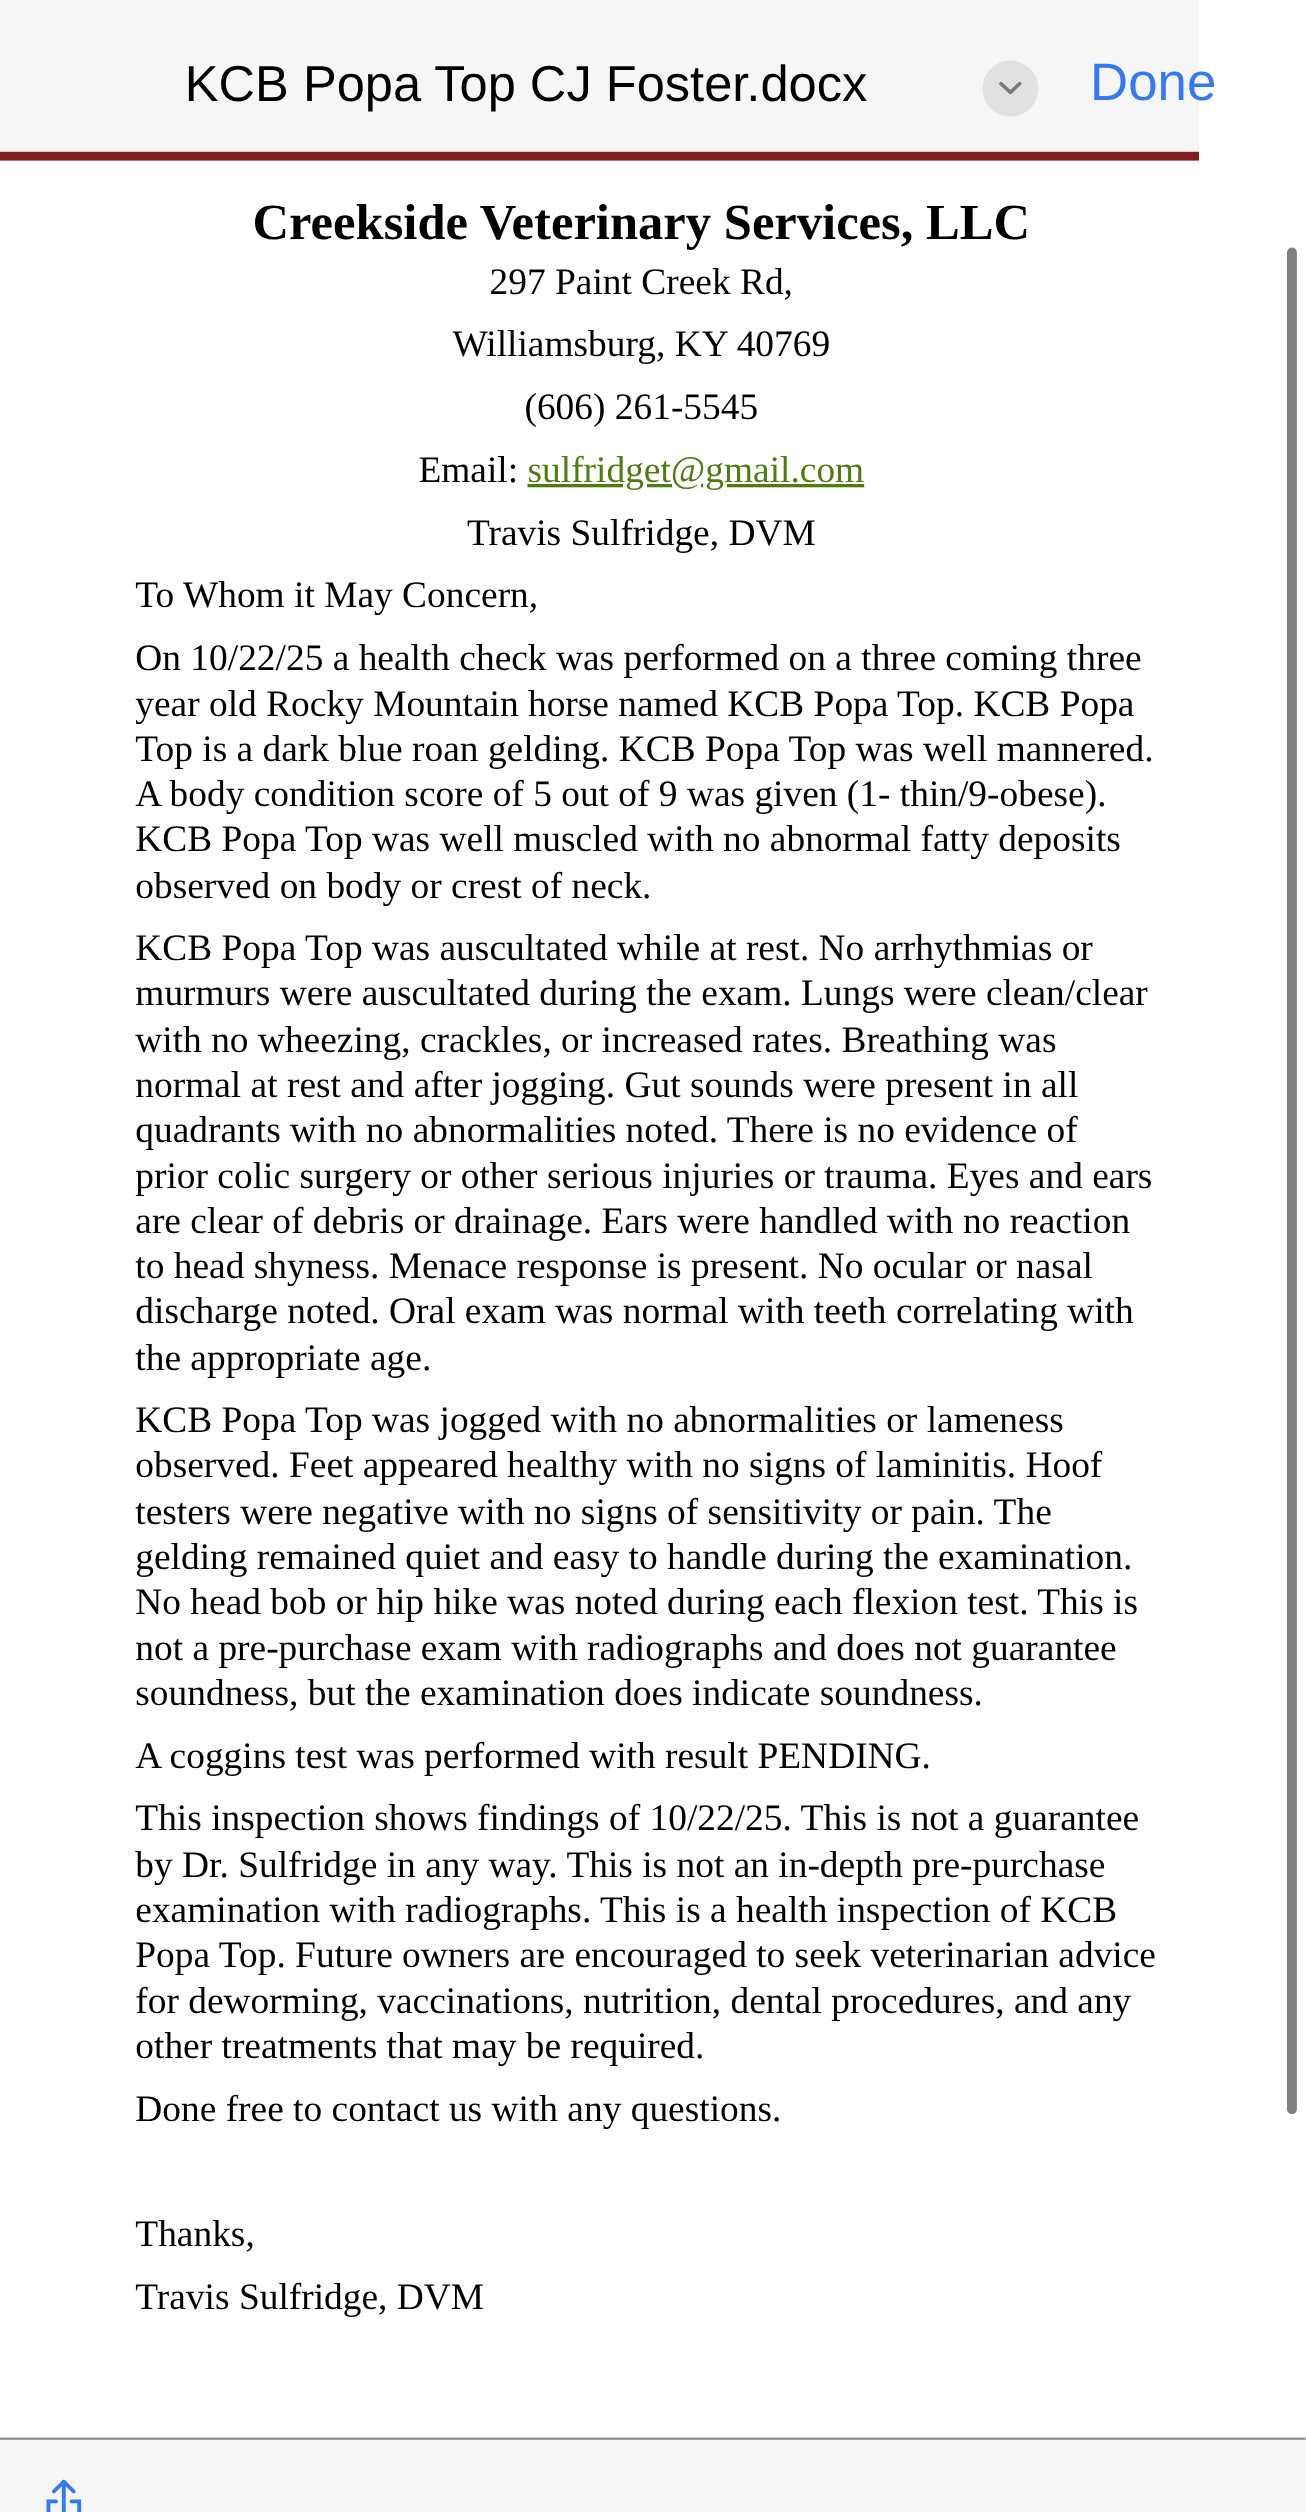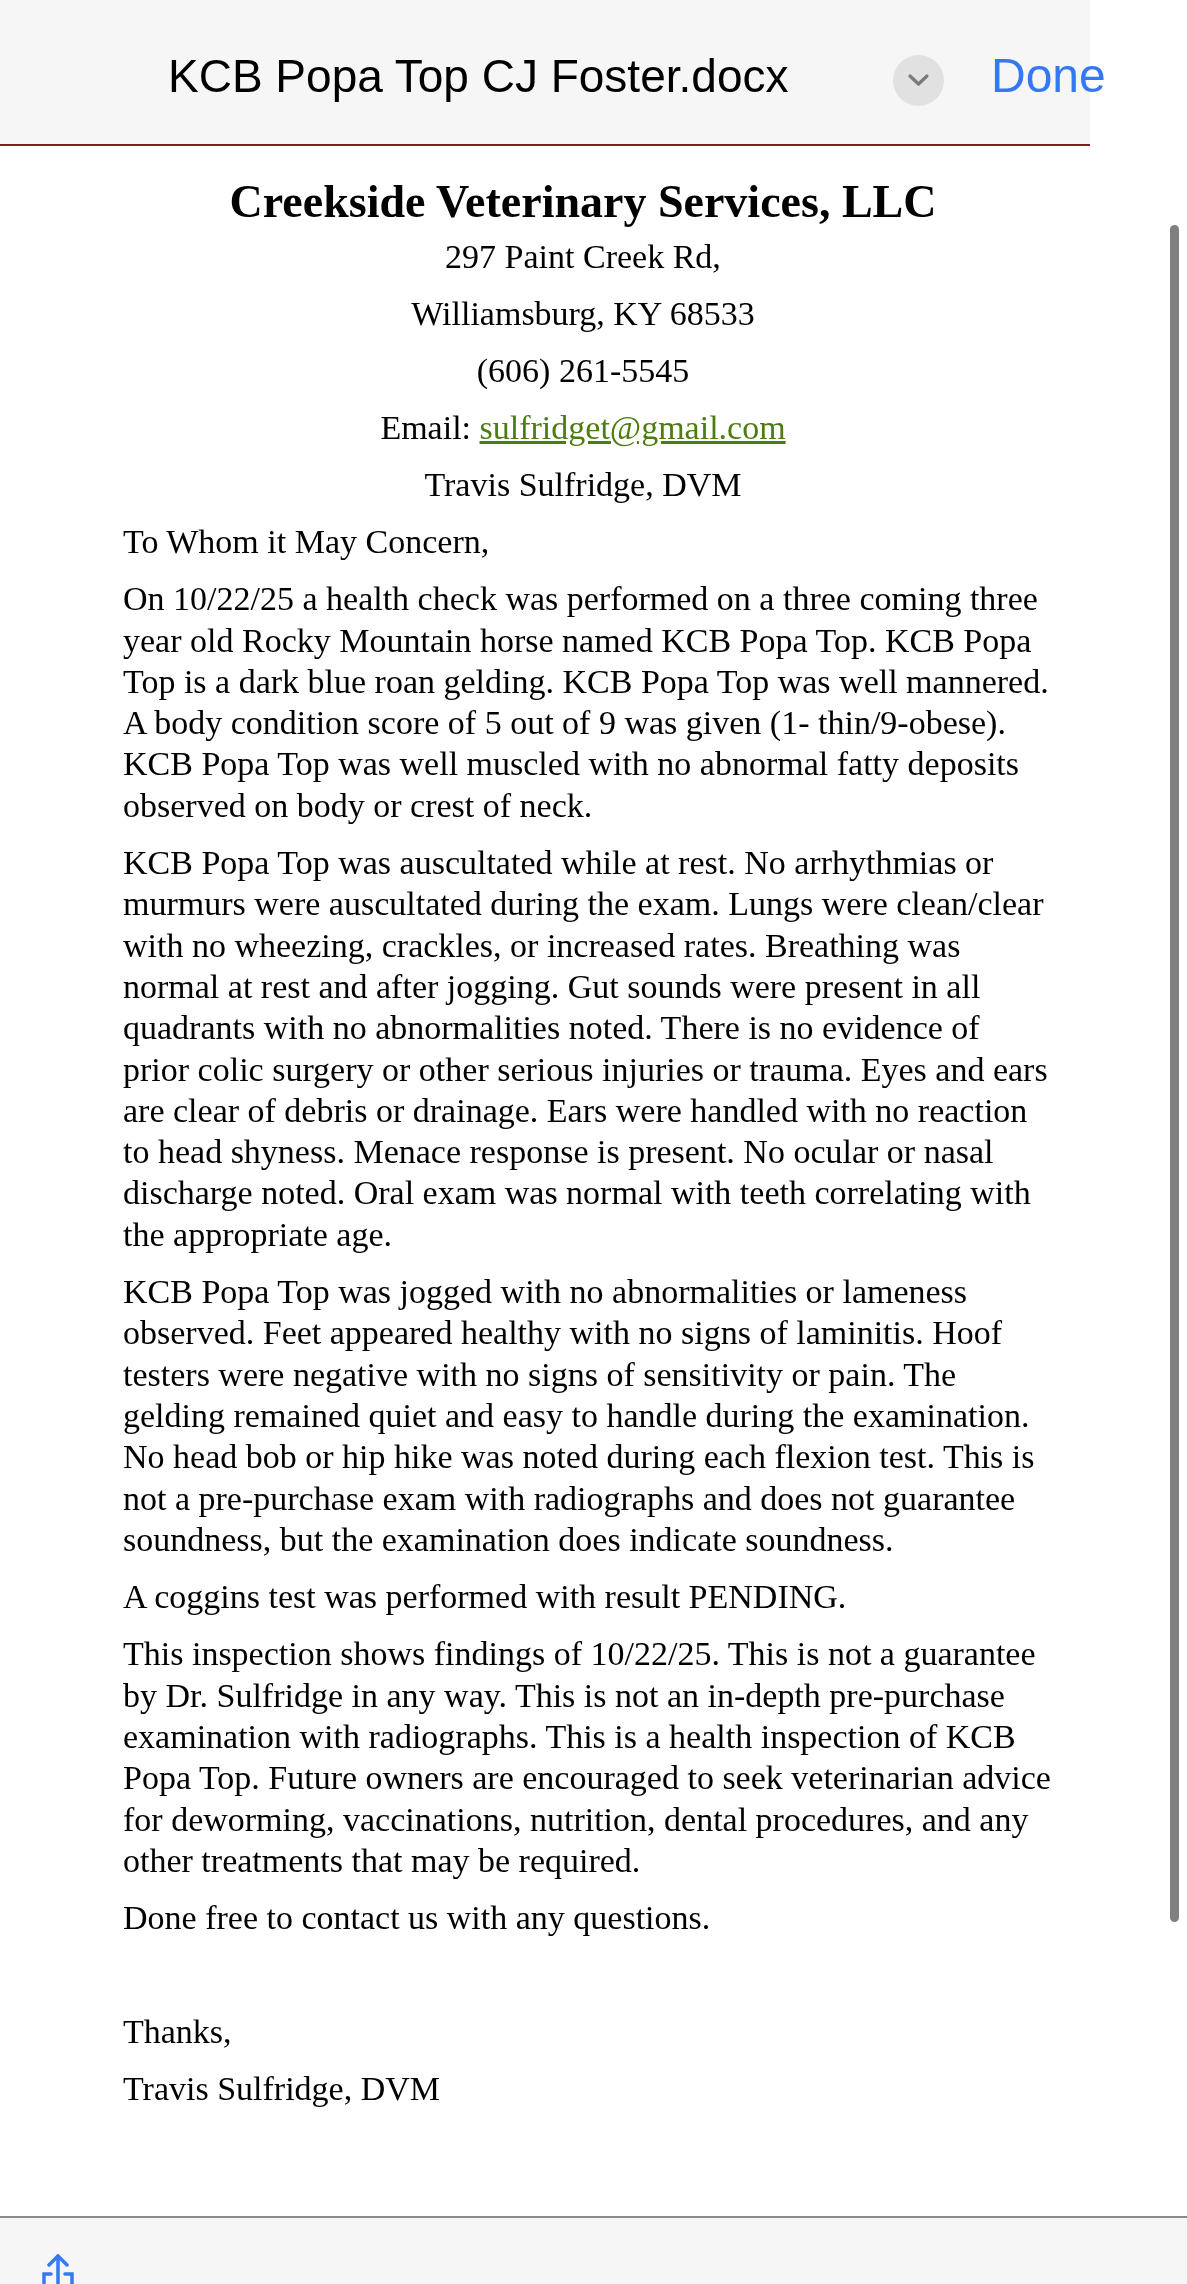--- a/index.html
+++ b/index.html
@@ -4,21 +4,21 @@
 <style>
   html, body { margin:0; padding:0; }
   body {
     width:1187px; height:2284px; overflow:hidden; position:relative;
     background:#ffffff;
     font-family:"Liberation Serif", "DejaVu Serif", serif;
     color:#000;
   }
   .topbar {
     position:absolute; left:0; top:0; width:1090px; height:146px;
-    background:#f6f6f6; border-bottom:2px solid #7f1d1d; box-sizing:border-box;
+    background:#f6f6f6; border-bottom:8px solid #7f1d1d; box-sizing:border-box;
   }
   .title {
     position:absolute; left:168px; top:48px;
     font-family:"Liberation Sans", "DejaVu Sans", sans-serif;
     font-size:46px; font-weight:500; letter-spacing:0px; color:#000;
     white-space:nowrap; line-height:56px;
   }
   .chev {
     position:absolute; left:893px; top:55px; width:51px; height:51px;
     border-radius:50%; background:#e1e1e1;
@@ -66,21 +66,21 @@
       <polyline points="3,4 11.5,12 20,4" fill="none" stroke="#7a7a7a" stroke-width="3.2" stroke-linecap="round" stroke-linejoin="round"></polyline>
     </svg>
   </div>
   <div class="done">Done</div>
 </div>
 
 <div class="doc">
   <div class="page">
     <div class="company">Creekside Veterinary Services, LLC</div>
     <div class="center-line">297 Paint Creek Rd,</div>
-    <div class="center-line">Williamsburg, KY 68533</div>
+    <div class="center-line">Williamsburg, KY 40769</div>
     <div class="center-line">(606) 261-5545</div>
     <div class="center-line"><span>Email: </span><a>sulfridget@gmail.com</a></div>
     <div class="center-line">Travis Sulfridge, DVM</div>
     <p class="body">To Whom it May Concern,</p>
     <p class="body">On 10/22/25 a health check was performed on a three coming three year old Rocky Mountain horse named KCB Popa Top. KCB Popa Top is a dark blue roan gelding. KCB Popa Top was well mannered. A body condition score of 5 out of 9 was given (1- thin/9-obese). KCB Popa Top was well muscled with no abnormal fatty deposits observed on body or crest of neck.</p>
     <p class="body">KCB Popa Top was auscultated while at rest. No arrhythmias or murmurs were auscultated during the exam. Lungs were clean/clear with no wheezing, crackles, or increased rates. Breathing was normal at rest and after jogging. Gut sounds were present in all quadrants with no abnormalities noted. There is no evidence of prior colic surgery or other serious injuries or trauma. Eyes and ears are clear of debris or drainage. Ears were handled with no reaction to head shyness. Menace response is present. No ocular or nasal discharge noted. Oral exam was normal with teeth correlating with the appropriate age.</p>
     <p class="body">KCB Popa Top was jogged with no abnormalities or lameness observed. Feet appeared healthy with no signs of laminitis. Hoof testers were negative with no signs of sensitivity or pain. The gelding remained quiet and easy to handle during the examination. No head bob or hip hike was noted during each flexion test. This is not a pre-purchase exam with radiographs and does not guarantee soundness, but the examination does indicate soundness.</p>
     <p class="body">A coggins test was performed with result PENDING.</p>
     <p class="body">This inspection shows findings of 10/22/25. This is not a guarantee by Dr. Sulfridge in any way. This is not an in-depth pre-purchase examination with radiographs. This is a health inspection of KCB Popa Top. Future owners are encouraged to seek veterinarian advice for deworming, vaccinations, nutrition, dental procedures, and any other treatments that may be required.</p>
     <p class="body">Done free to contact us with any questions.</p>

